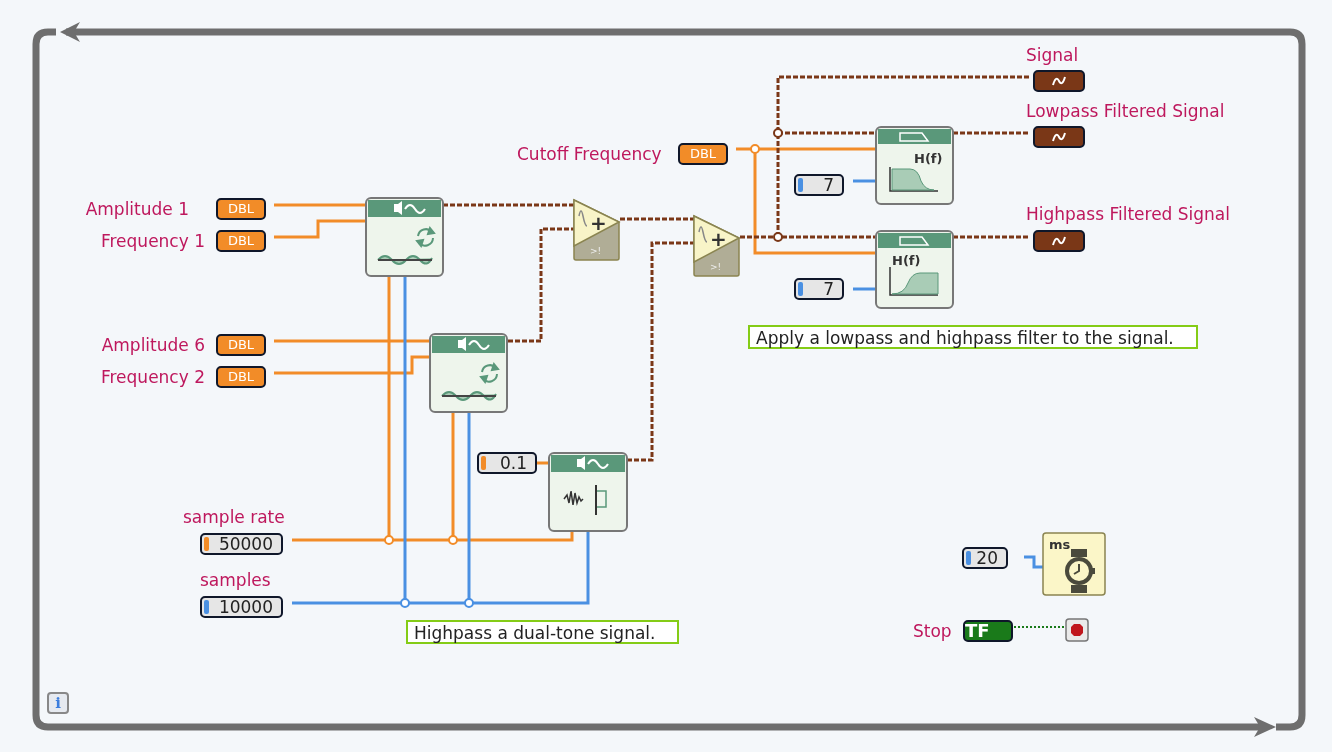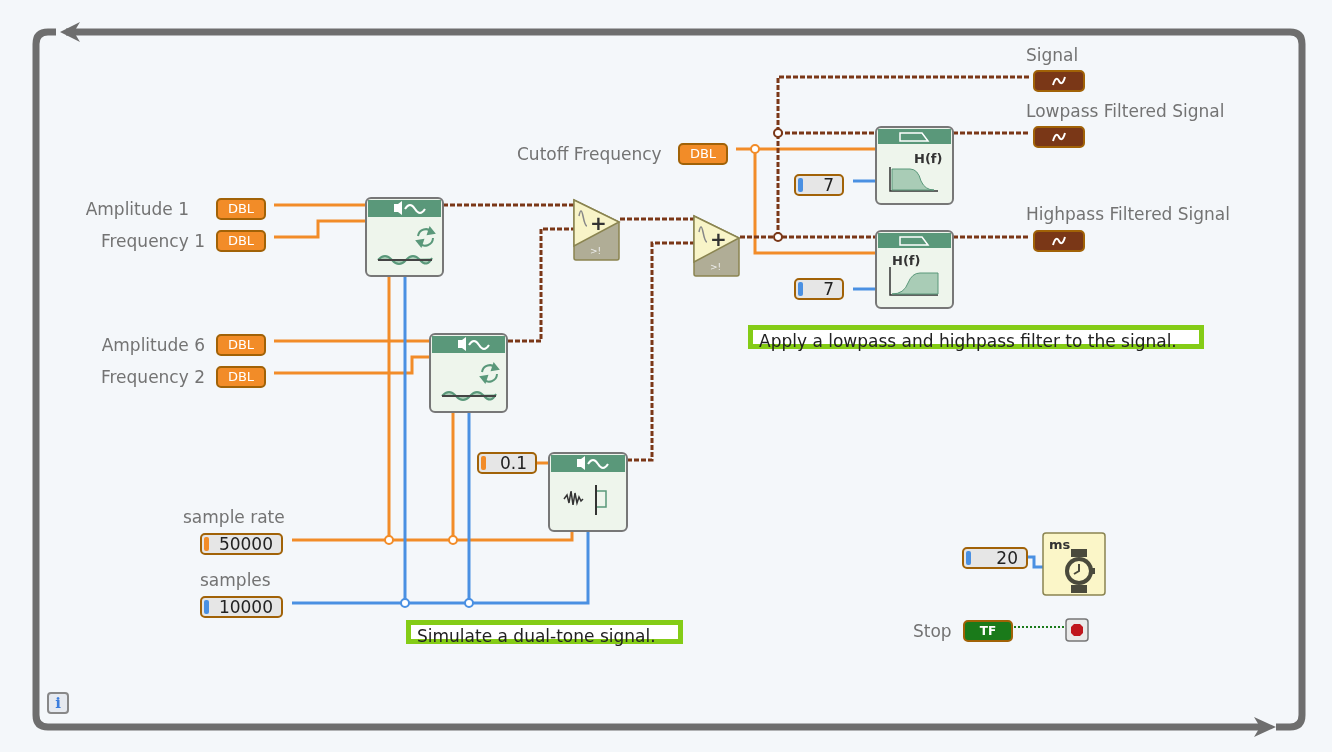--- a/index.html
+++ b/index.html
@@ -1,27 +1,27 @@
 <!DOCTYPE html>
 <html><head>
 <meta charset="utf-8">
 <style>
   html, body { margin:0; padding:0; }
   body { width:1332px; height:752px; background:#f4f7fa; position:relative; overflow:hidden;
          font-family:"DejaVu Sans", "Liberation Sans", sans-serif; color:#222; }
   #canvas { position:absolute; left:0; top:0; width:1332px; height:752px; }
-  .label { position:absolute; font-size:17px; color:#737373; white-space:nowrap; }
+  .label { position:absolute; font-size:17px; color:#be185d; white-space:nowrap; }
   .lbl-right { text-align:right; }
-  .ctl { position:absolute; height:22px; border:2px solid #a16207; border-radius:5px; box-sizing:border-box; font-size:14px; }
+  .ctl { position:absolute; height:22px; border:2px solid #0f172a; border-radius:5px; box-sizing:border-box; font-size:14px; }
   .dbl { background:#f28c28; color:#fff; width:50px; text-align:center; line-height:18px; font-size:13px; }
   .numc { background:#e6e6e6; color:#222; text-align:right; padding-right:8px; line-height:18px; font-size:17px; }
   .numc .bar { position:absolute; left:2px; top:2px; bottom:2px; width:5px; border-radius:2px; }
-  .tf { background:#1a7a1a; color:#fff; width:50px; text-align:center; line-height:18px; font-size:12px; font-weight:bold; }
+  .tf { background:#1a7a1a; color:#fff; width:50px; text-align:left; line-height:18px; font-size:18px; font-weight:bold; }
   .ind { background:#7a3717; width:52px; }
-  .comment { position:absolute; background:#fff; border:5px solid #84cc16; font-size:17px; padding:0 22px 0 6px; height:24px; line-height:22px; box-sizing:border-box; white-space:nowrap; }
+  .comment { position:absolute; background:#fff; border:2px solid #84cc16; font-size:17px; padding:0 22px 0 6px; height:24px; line-height:22px; box-sizing:border-box; white-space:nowrap; }
   .info { position:absolute; left:47px; top:692px; width:22px; height:22px; border:2px solid #888; border-radius:4px; background:#e6eaf0; box-sizing:border-box; color:#3b7ddd; font-weight:bold; text-align:center; line-height:18px; font-size:15px; font-family:"DejaVu Serif", serif; }
 </style>
 </head>
 <body>
 
 <svg id="canvas" viewBox="0 0 1332 752">
   <defs>
     <pattern id="wfpat" width="8" height="4" patternUnits="userSpaceOnUse"></pattern>
   </defs>
 
@@ -218,21 +218,21 @@
   <span>0.1</span>
 </div>
 <div class="ctl numc" style="left:794px;top:174px;width:50px;">
   <span class="bar" style="background:#4a90e2;"></span>
   <span>7</span>
 </div>
 <div class="ctl numc" style="left:794px;top:278px;width:50px;">
   <span class="bar" style="background:#4a90e2;"></span>
   <span>7</span>
 </div>
-<div class="ctl numc" style="left:962px;top:547px;width:66px;">
+<div class="ctl numc" style="left:962px;top:547px;width:46px;">
   <span class="bar" style="background:#4a90e2;"></span>
   <span>20</span>
 </div>
 
 <div class="label" style="left:913px;top:621px;">Stop</div>
 <div class="ctl tf" style="left:963px;top:620px;">TF</div>
 
 <div class="label" style="left:1026px;top:45px;">Signal</div>
 <div class="ctl ind" style="left:1033px;top:70px;">
   <svg width="48" height="18">
@@ -246,15 +246,15 @@
     </svg>
 </div>
 <div class="label" style="left:1026px;top:204px;">Highpass Filtered Signal</div>
 <div class="ctl ind" style="left:1033px;top:230px;">
   <svg width="48" height="18">
       <path d="M 18 13 Q 21 3 24 9 Q 27 15 30 5" stroke="#fff" stroke-width="2" fill="none"></path>
     </svg>
 </div>
 
 <div class="comment" style="left:748px;top:325px;">Apply a lowpass and highpass filter to the signal.</div>
-<div class="comment" style="left:406px;top:620px;">Simulate a dual-tone signal.</div>
+<div class="comment" style="left:406px;top:620px;">Highpass a dual-tone signal.</div>
 
 <div class="info">i</div>
 
 </body></html>

